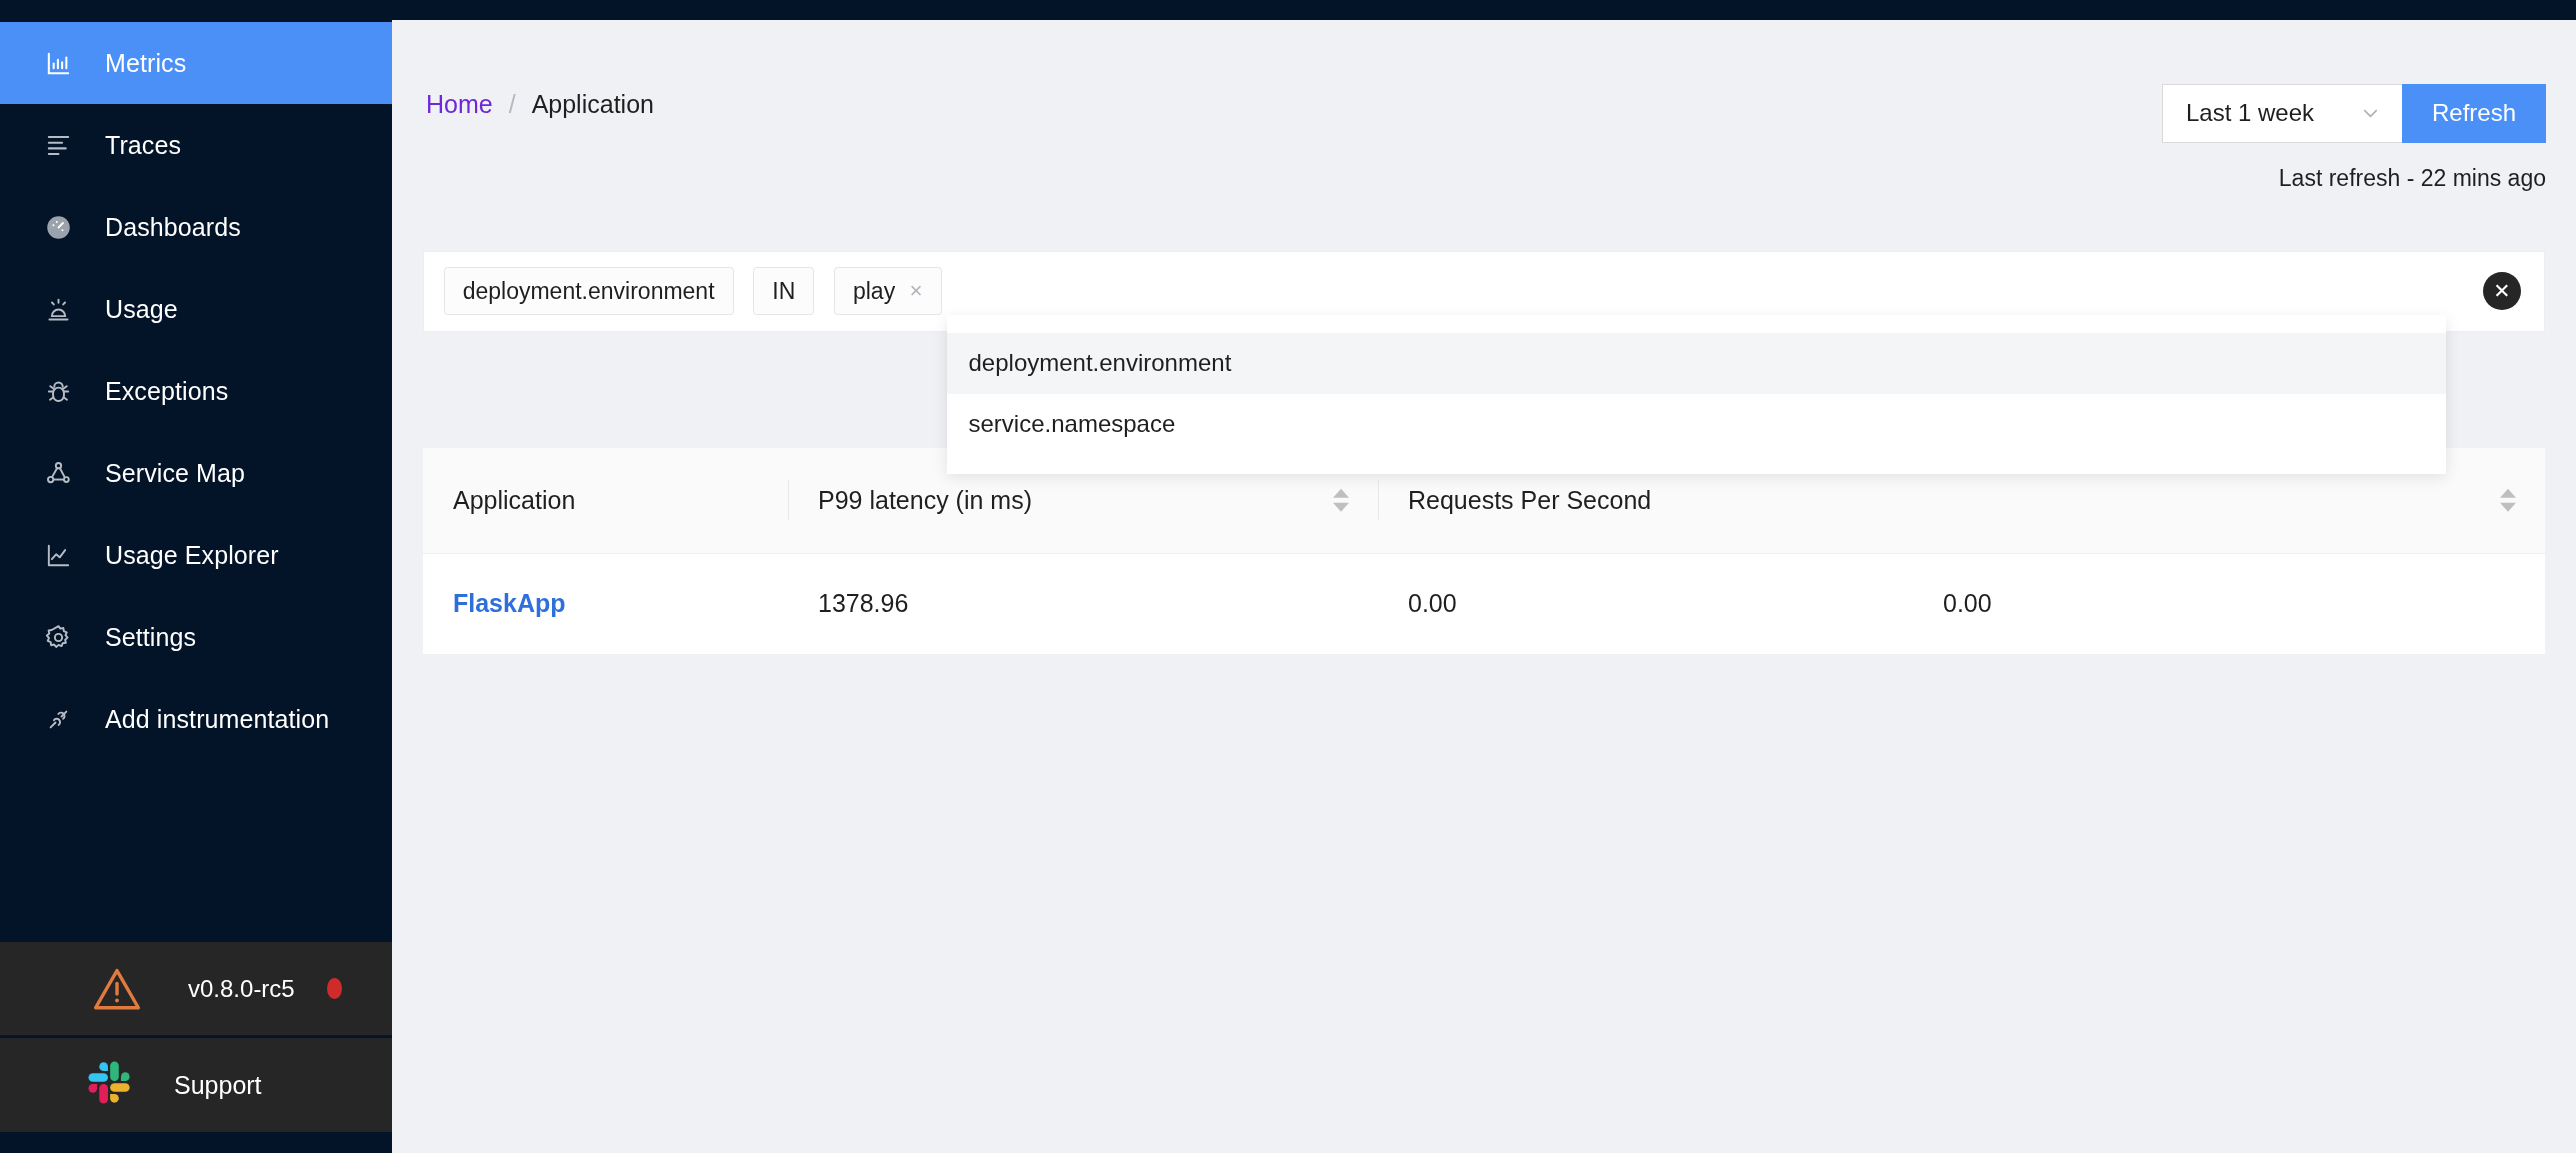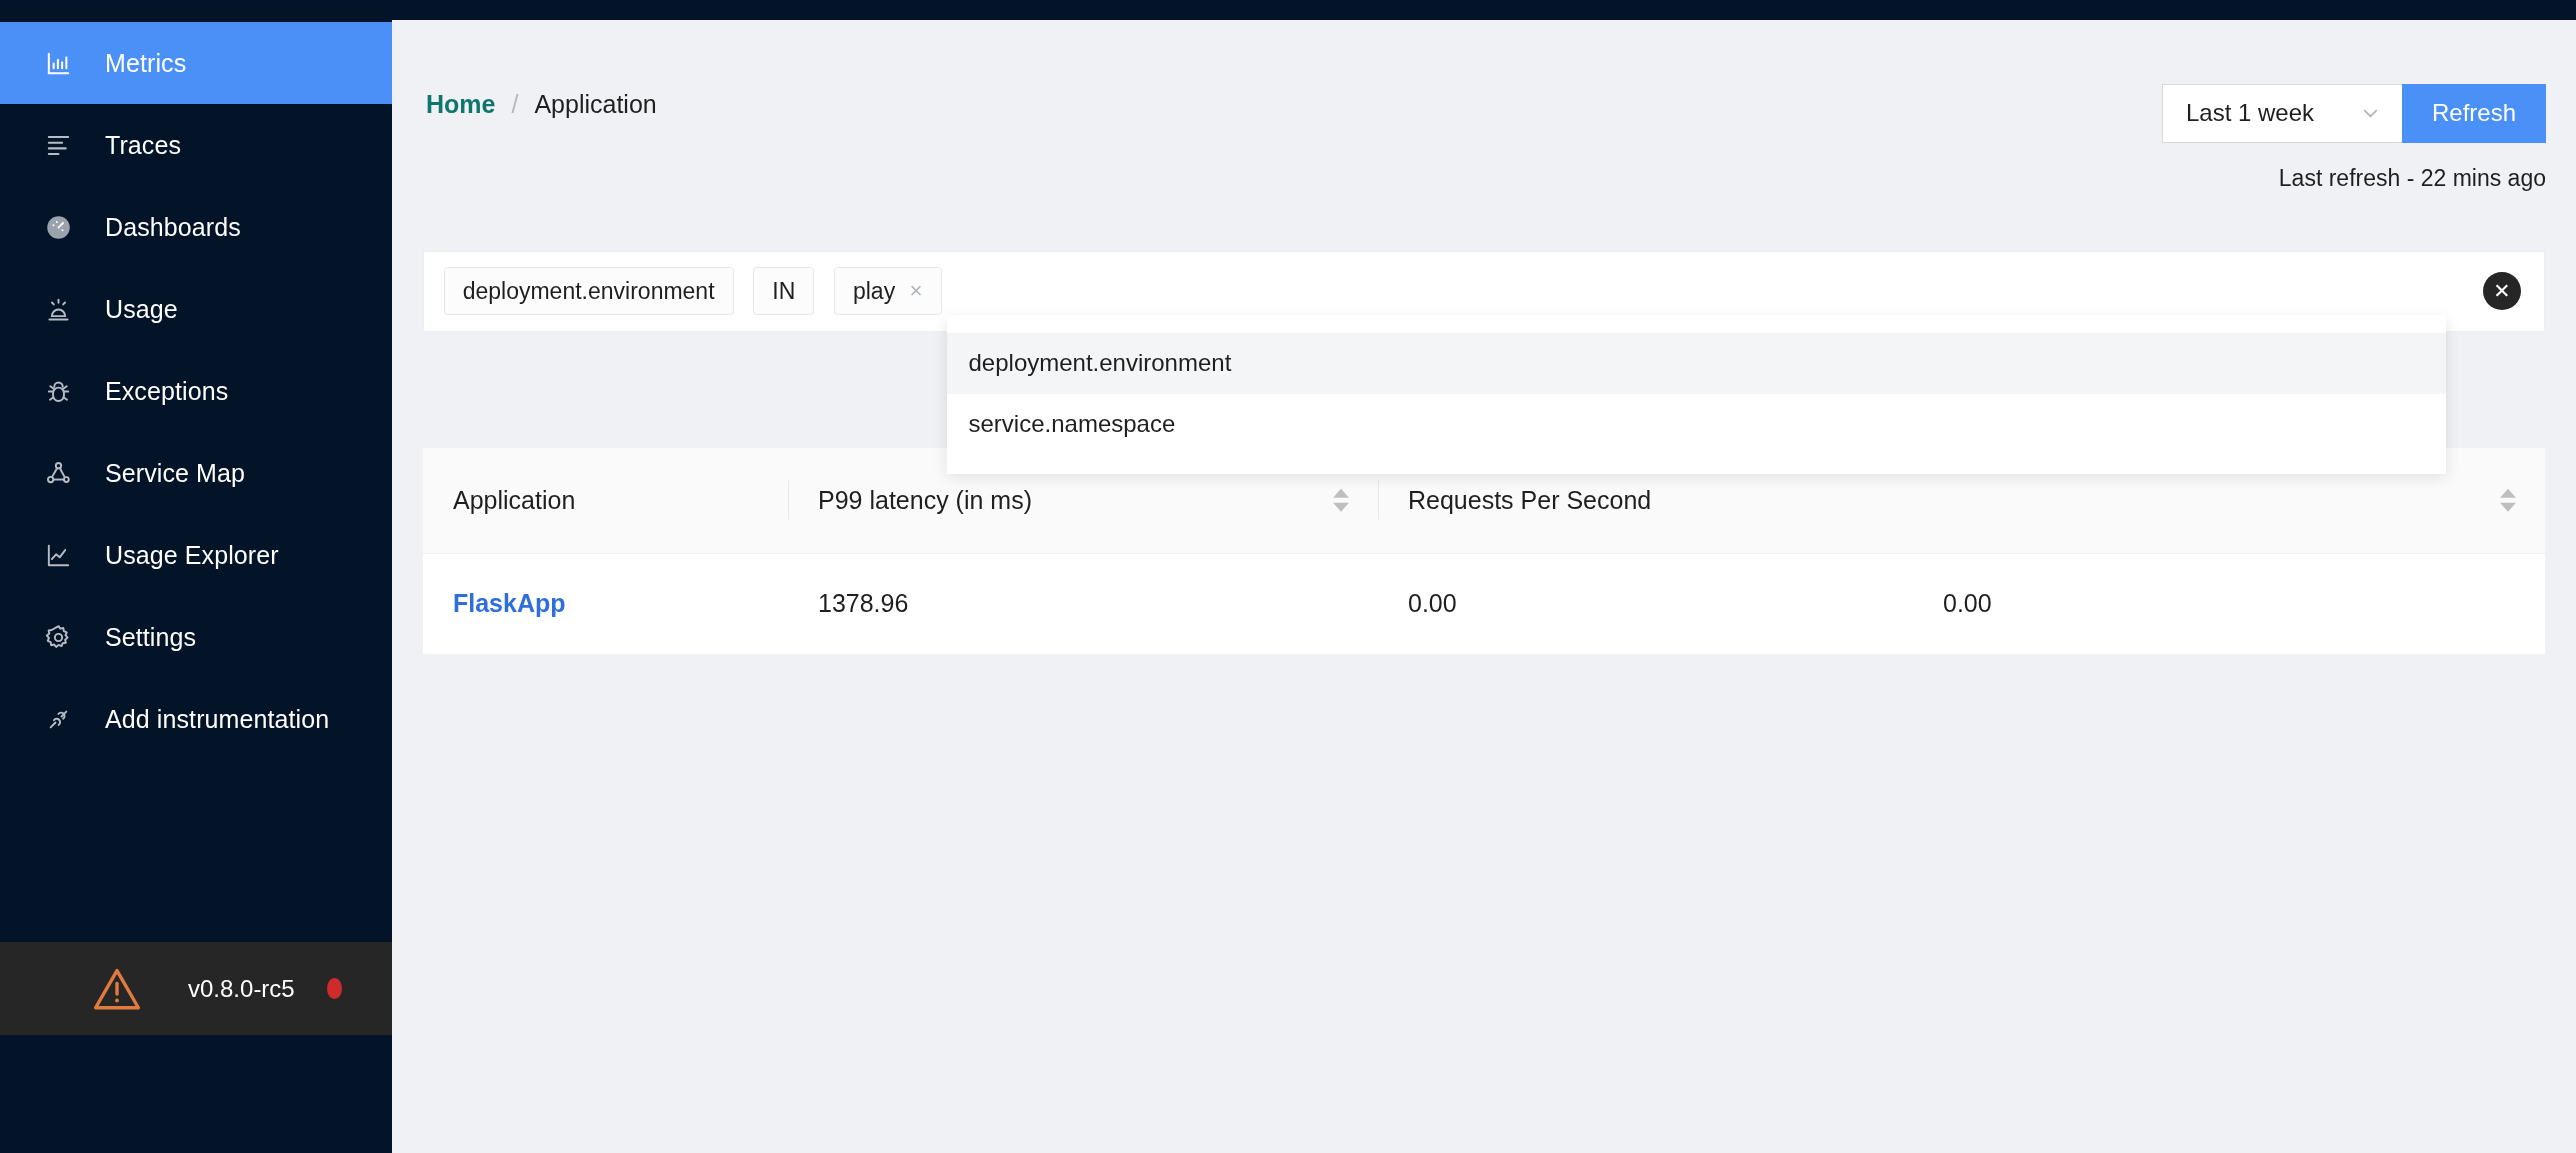--- a/index.html
+++ b/index.html
@@ -79,21 +79,21 @@
     position: absolute; top: 19.7px; left: 392px;
     width: 2184px; height: 1134px;
     background: #eff1f5;
   }
 
   
   .breadcrumb {
     position: absolute; top: 70px; left: 34px;
     font-size: 25px; display: flex; align-items: center;
   }
-  .bc-home { color: #0f766e; font-weight: bold; }
+  .bc-home { color: #6d28d9; }
   .bc-sep { color: #b5b9c0; margin: 0 16px; }
   .bc-current { color: #1f1f1f; }
 
   
   .time-wrap {
     position: absolute; top: 64px; right: 30px;
     display: flex; align-items: stretch;
   }
   .time-select {
     height: 59px; min-width: 240px;
@@ -359,20 +359,35 @@
         <svg width="52" height="47" viewBox="0 0 24 22" fill="none" stroke="#e07a3f" stroke-width="1.6" stroke-linejoin="round" stroke-linecap="round">
           <path d="M12 2.6L22 20H2z"></path>
           <path d="M12 8.6v5"></path>
             <circle cx="12" cy="16.6" r="0.9" fill="#e07a3f" stroke="none"></circle>
         </svg>
       </span>
       <span class="version-text">v0.8.0-rc5</span>
       <span class="red-dot"></span>
     </div>
 
+    <div class="side-footer support-row">
+      <span class="slack-icon">
+        <svg width="52" height="52" viewBox="0 0 60 60">
+          <path d="M14 35a5 5 0 1 1-5-5h5z" fill="#e01e5a"></path>
+          <path d="M16.5 35a5 5 0 1 1 10 0v12.5a5 5 0 1 1-10 0z" fill="#e01e5a"></path>
+          <path d="M21.5 15a5 5 0 1 1 5-5v5z" fill="#36c5f0"></path>
+          <path d="M21.5 17.5a5 5 0 1 1 0 10H9a5 5 0 1 1 0-10z" fill="#36c5f0"></path>
+          <path d="M41.5 21.5a5 5 0 1 1 5 5h-5z" fill="#2eb67d"></path>
+          <path d="M39 21.5a5 5 0 1 1-10 0V9a5 5 0 1 1 10 0z" fill="#2eb67d"></path>
+          <path d="M34 41.5a5 5 0 1 1-5 5v-5z" fill="#ecb22e"></path>
+          <path d="M34 39a5 5 0 1 1 0-10h12.5a5 5 0 1 1 0 10z" fill="#ecb22e"></path>
+        </svg>
+      </span>
+      <span class="support-text">Support</span>
+    </div>
   </div>
 
   <div class="main">
 
     <div class="breadcrumb">
       <span class="bc-home">Home</span>
       <span class="bc-sep">/</span>
       <span class="bc-current">Application</span>
     </div>
 

